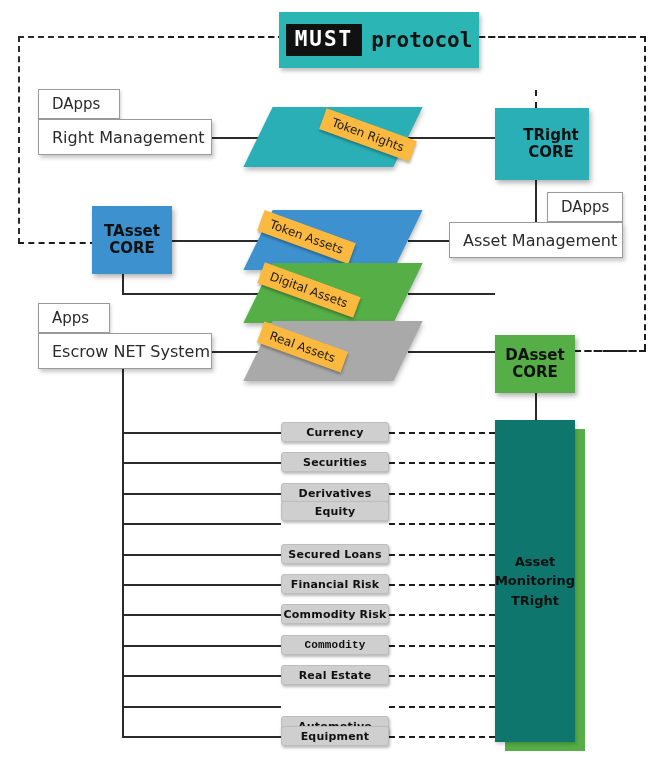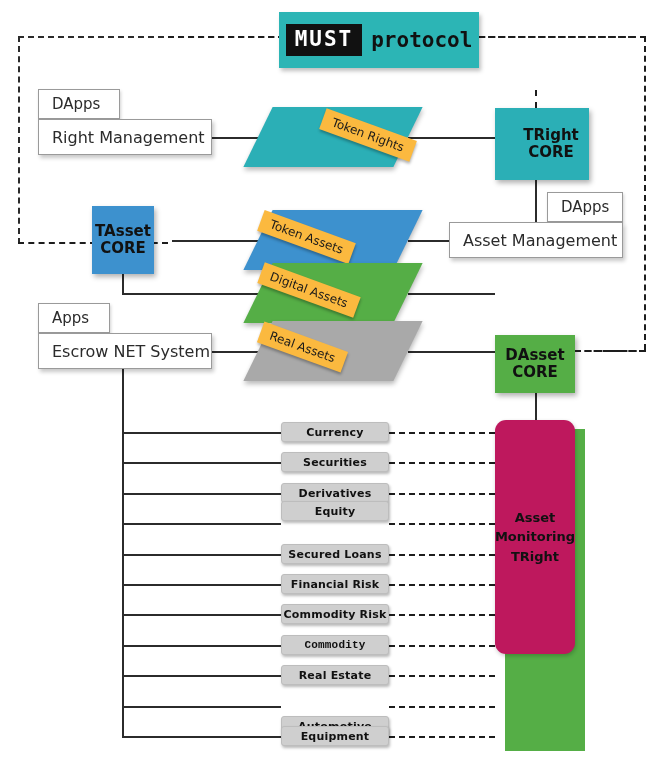--- a/index.html
+++ b/index.html
@@ -179,32 +179,31 @@
     top: 429px;
     width: 80px;
     height: 322px;
     background: #55ae46;
   }
   .monitor-panel {
     position: absolute;
     left: 495px;
     top: 420px;
     width: 80px;
-    height: 234px;
-    background: #be185d;
+    height: 322px;
+    background: #0f766e;
     display: flex;
     align-items: center;
     justify-content: center;
     text-align: center;
     font-weight: bold;
     font-size: 13px;
     color: #111111;
     line-height: 1.5;
     box-shadow: 1px 2px 4px rgba(0,0,0,0.22);
-    border-radius: 11px;
   }
 </style>
 </head>
 <body>
 
 <div id="canvas">
 
   <div class="dashed-box" style="left:18px; top:36px; width:616px; height:208px; border-right:none; border-bottom:none;"></div>
   <div class="dline-h" style="left:18px; top:242px; width:150px;"></div>
   <div class="dline-h" style="left:168px; top:36px; width:478px;"></div>
@@ -264,21 +263,21 @@
   <div class="dia-label" style="left:258px; top:279px;">Digital Assets</div>
 
   <div class="diamond dia-gray" style="left:258px; top:321px; width:150px; height:60px;"></div>
   <div class="dia-label" style="left:258px; top:336px;">Real Assets</div>
 
   <div class="core-box core-teal" style="left:495px; top:108px; width:76px; height:72px;padding-left:18px;">
     <span>TRight</span>
     <span>CORE</span>
   </div>
 
-  <div class="core-box core-blue" style="left:92px; top:206px; width:62px; height:68px;">
+  <div class="core-box core-blue" style="left:92px; top:206px; width:80px; height:68px;">
     <span>TAsset</span>
     <span>CORE</span>
   </div>
 
   <div class="core-box core-green" style="left:495px; top:318px; width:80px; height:58px;margin-top:17px;">
     <span>DAsset</span>
     <span>CORE</span>
   </div>
 
   <div class="dline-h" style="left:575px; top:350px; width:70px;"></div>

